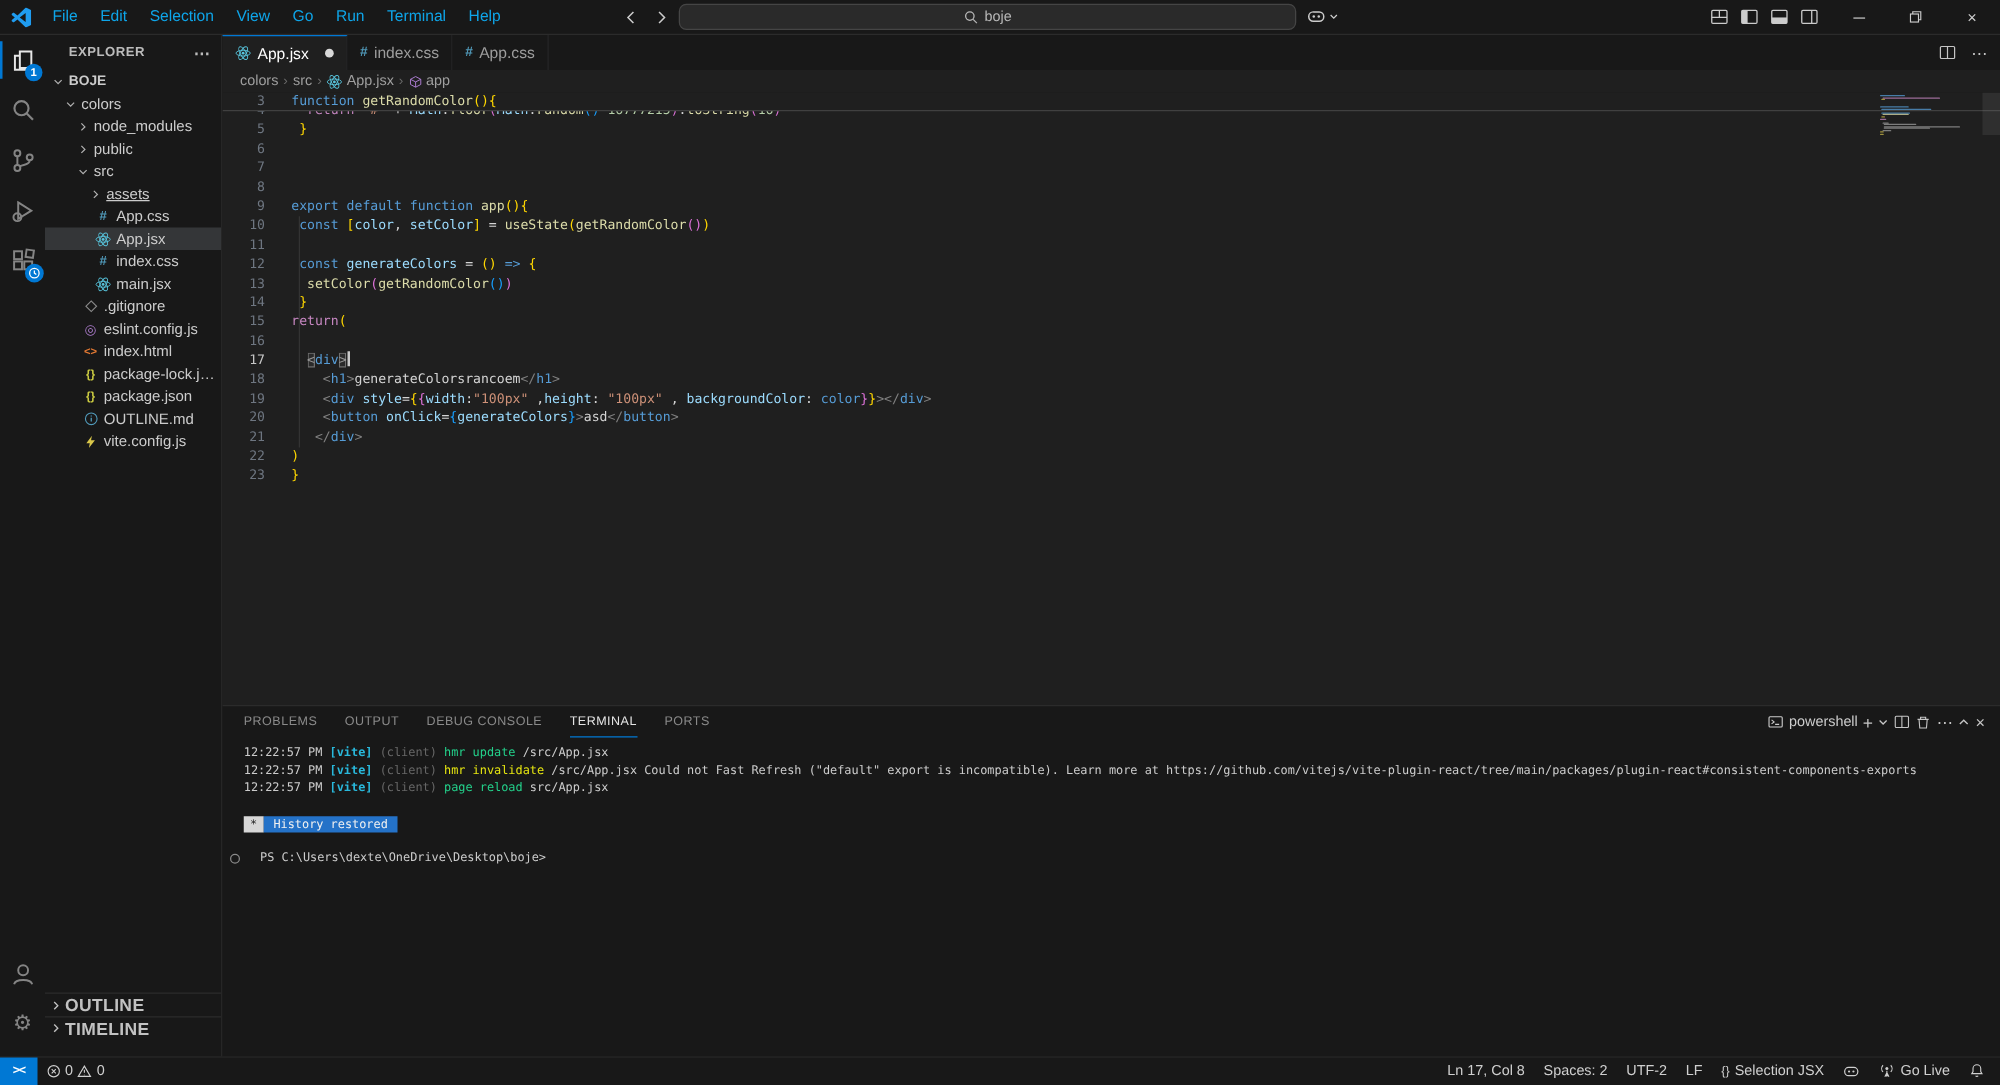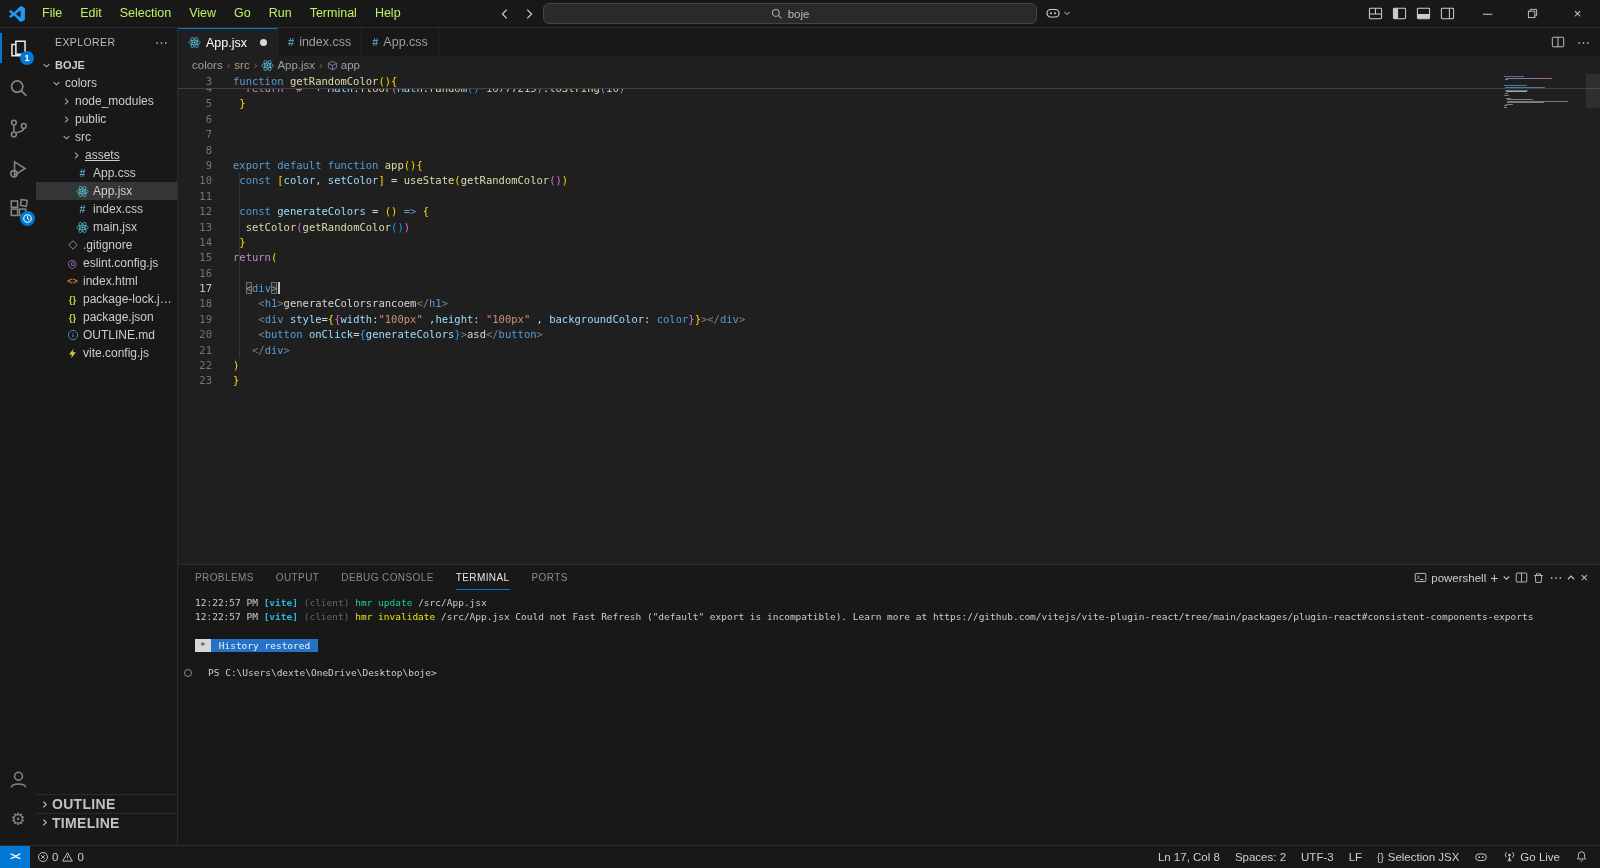--- a/index.html
+++ b/index.html
@@ -5,21 +5,21 @@
   * { margin:0; padding:0; box-sizing:border-box; }
   html,body { width:1600px; height:868px; overflow:hidden; background:#181818;
               font-family:"Liberation Sans", sans-serif; color:#cccccc; }
   svg { display:block; }
 
   
   .titlebar { height:28px; background:#181818; border-bottom:1px solid #2b2b2b;
               position:relative; display:flex; align-items:center; }
   .vscode-logo { margin:0 8px 0 9px; }
   .menubar { display:flex; }
-  .menu-item { font-size:12.5px; color:#bef264; padding:0 9px; line-height:27px; cursor:default; }
+  .menu-item { font-size:12.5px; color:#0ea5e9; padding:0 9px; line-height:27px; cursor:default; }
   .nav-arrows { position:absolute; left:498px; top:0; height:27px; display:flex; align-items:center; gap:10px; }
   .searchbox { position:absolute; left:543px; top:3px; width:494px; height:21px;
                background:#2a2a2a; border:1px solid #454545; border-radius:6px;
                display:flex; align-items:center; justify-content:center; gap:5px;
                color:#b8b8b8; font-size:11.5px; }
   .copilot-tb { position:absolute; left:1045px; top:5px; display:flex; align-items:center; gap:2px; }
   .layout-group { position:absolute; right:145px; top:0; height:27px; display:flex; align-items:center; gap:9px; }
   .win-controls { position:absolute; right:0; top:0; height:27px; display:flex; }
   .win-btn { width:45px; height:27px; display:flex; align-items:center; justify-content:center;
              color:#cccccc; font-size:13px; }
@@ -36,21 +36,21 @@
               border-radius:8px; background:#0078d4; color:#fff; font-size:9px; line-height:14px;
               text-align:center; font-weight:bold; }
   .ab-badge-clock { position:absolute; right:1px; bottom:2px; width:15px; height:15px; border-radius:8px;
               background:#0078d4; display:flex; align-items:center; justify-content:center; }
   .ab-bottom { position:absolute; bottom:6px; left:0; width:36px; }
   .gear-glyph { font-family:"DejaVu Sans", sans-serif; font-size:17px; color:#848484; }
 
   .sidebar { width:142px; background:#181818; border-right:1px solid #2b2b2b;
              display:flex; flex-direction:column; flex:none; }
   .sb-header { height:28px; display:flex; align-items:center; padding:0 8px 0 19px;
-               font-size:10.5px; letter-spacing:.4px; color:#bbbbbb; }
+               font-size:10.5px; letter-spacing:.4px; color:#bbbbbb;font-weight:bold; }
   .sb-header .more { margin-left:auto; color:#bbbbbb; font-size:13px; letter-spacing:1px; }
   .tree { flex:1; overflow:hidden; font-size:12px; }
   .tree-row { height:18px; display:flex; align-items:center; white-space:nowrap; color:#cccccc; cursor:default; }
   .tree-row.selected { background:#343638; }
   .tree-row .chev { width:12px; flex:none; display:flex; justify-content:center; color:#b0b0b0; }
   .tree-row .ficon { width:15px; flex:none; text-align:center; font-size:10px; font-weight:bold;
                      display:flex; justify-content:center; align-items:center; }
   .tree-row .lbl { padding-left:3px; overflow:hidden; text-overflow:ellipsis; }
   .tree-row.root .lbl { font-weight:bold; font-size:11px; }
   .sb-bottom { border-top:1px solid #2b2b2b; padding-bottom:14px; }
@@ -604,20 +604,21 @@
             <svg width="10" height="10" viewBox="0 0 16 16" fill="none" stroke="#c5c5c5" stroke-width="1.8">
                 <path d="M3 10l5-5 5 5"></path>
               </svg>
           </span>
           <span style="font-size:13px;">×</span>
         </div>
       </div>
       <div class="terminal">
           <div class="tl"><span class="tm-fg">12:22:57 PM </span><span class="tm-cyan">[vite]</span><span class="tm-fg"> </span><span class="tm-dim">(client)</span><span class="tm-fg"> </span><span class="tm-green">hmr update</span><span class="tm-fg"> /src/App.jsx</span></div>
           <div class="tl"><span class="tm-fg">12:22:57 PM </span><span class="tm-cyan">[vite]</span><span class="tm-fg"> </span><span class="tm-dim">(client)</span><span class="tm-fg"> </span><span class="tm-yellow">hmr invalidate</span><span class="tm-fg"> /src/App.jsx Could not Fast Refresh ("default" export is incompatible). Learn more at https://github.com/vitejs/vite-plugin-react/tree/main/packages/plugin-react#consistent-components-exports</span></div>
+          <div class="tl"><span class="tm-fg">12:22:57 PM </span><span class="tm-cyan">[vite]</span><span class="tm-fg"> </span><span class="tm-dim">(client)</span><span class="tm-fg"> </span><span class="tm-green">page reload</span><span class="tm-fg"> src/App.jsx</span></div>
           <div class="tl"></div>
           <div class="badge-line">
             <span class="hist-star">*</span>
             <span class="hist-label">History restored</span>
           </div>
           <div class="tl"></div>
           <div class="prompt-line">
             <span class="cmd-circle"></span>
             <div class="tl">PS C:\Users\dexte\OneDrive\Desktop\boje&gt;</div>
           </div>
@@ -643,21 +644,21 @@
     </span>
   </div>
   <div class="sb-right">
       <span class="sb-item">
         <span>Ln 17, Col 8</span>
       </span>
       <span class="sb-item">
         <span>Spaces: 2</span>
       </span>
       <span class="sb-item">
-        <span>UTF-3</span>
+        <span>UTF-2</span>
       </span>
       <span class="sb-item">
         <span>LF</span>
       </span>
       <span class="sb-item">
         <span><span style="font-size:10px;color:#cfcfcf;">{}</span></span>
         <span>Selection JSX</span>
       </span>
       <span class="sb-item">
         <span>

